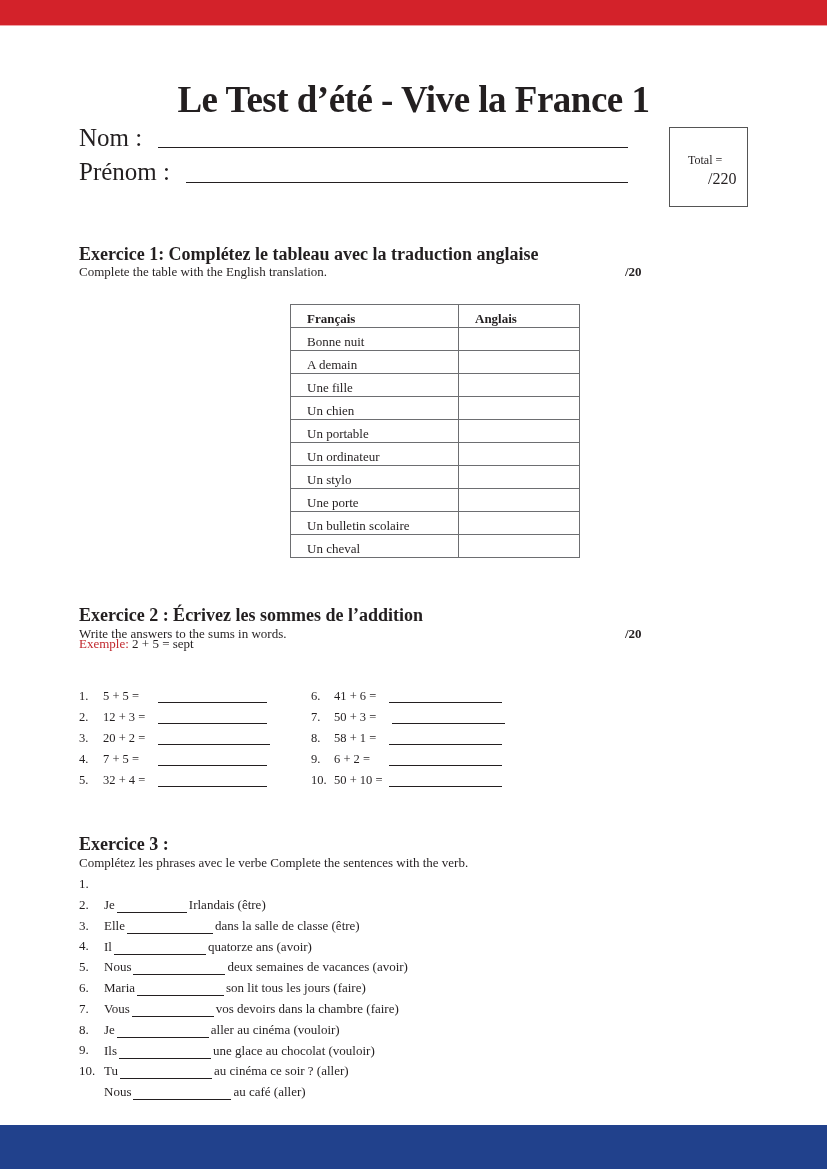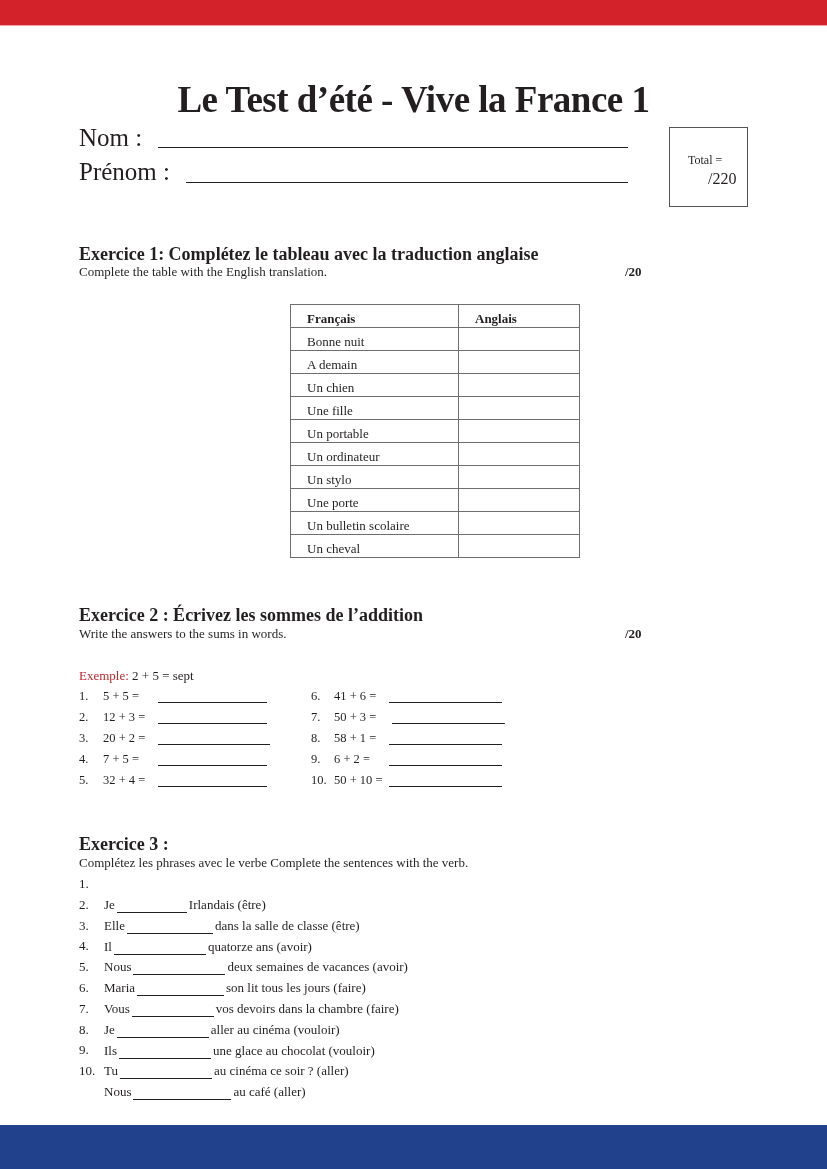--- a/index.html
+++ b/index.html
@@ -76,25 +76,25 @@
   <tbody id="vocab-body">
       <tr>
         <td class="c1">Bonne nuit</td>
         <td class="c2"></td>
       </tr>
       <tr>
         <td class="c1">A demain</td>
         <td class="c2"></td>
       </tr>
       <tr>
+        <td class="c1">Une fille</td>
+        <td class="c2"></td>
+      </tr>
+      <tr>
         <td class="c1">Un chien</td>
-        <td class="c2"></td>
-      </tr>
-      <tr>
-        <td class="c1">Une fille</td>
         <td class="c2"></td>
       </tr>
       <tr>
         <td class="c1">Un portable</td>
         <td class="c2"></td>
       </tr>
       <tr>
         <td class="c1">Un ordinateur</td>
         <td class="c2"></td>
       </tr>
@@ -114,21 +114,21 @@
         <td class="c1">Un cheval</td>
         <td class="c2"></td>
       </tr>
     </tbody>
 </table>
 
 <div class="abs ex-title" style="left:79px; top:605px;">Exercice 2 : Écrivez les sommes de l’addition</div>
 <div class="abs ex-sub" style="left:79px; top:626px;">Write the answers to the sums in words.</div>
 <div class="abs points" style="left:625px; top:626px;">/20</div>
 
-<div class="abs example" style="left:79px; top:668px;">
+<div class="abs example" style="left:79px; top:636px;">
   <span class="ex-label" style="color: rgb(193, 39, 45);">Exemple:</span>
   <span>2 + 5 = sept</span>
 </div>
 
 <div id="sums">
     <div class="abs sum-row" style="left: 79px; top: 689px; width: 260px; height: 18px;">
       <span class="sum-num">1.</span>
       <span class="sum-expr" style="left: 24px;">5 + 5 =</span>
       <span class="blank" style="left: 79px; width: 109px; top: 13px;"></span>
     </div>

